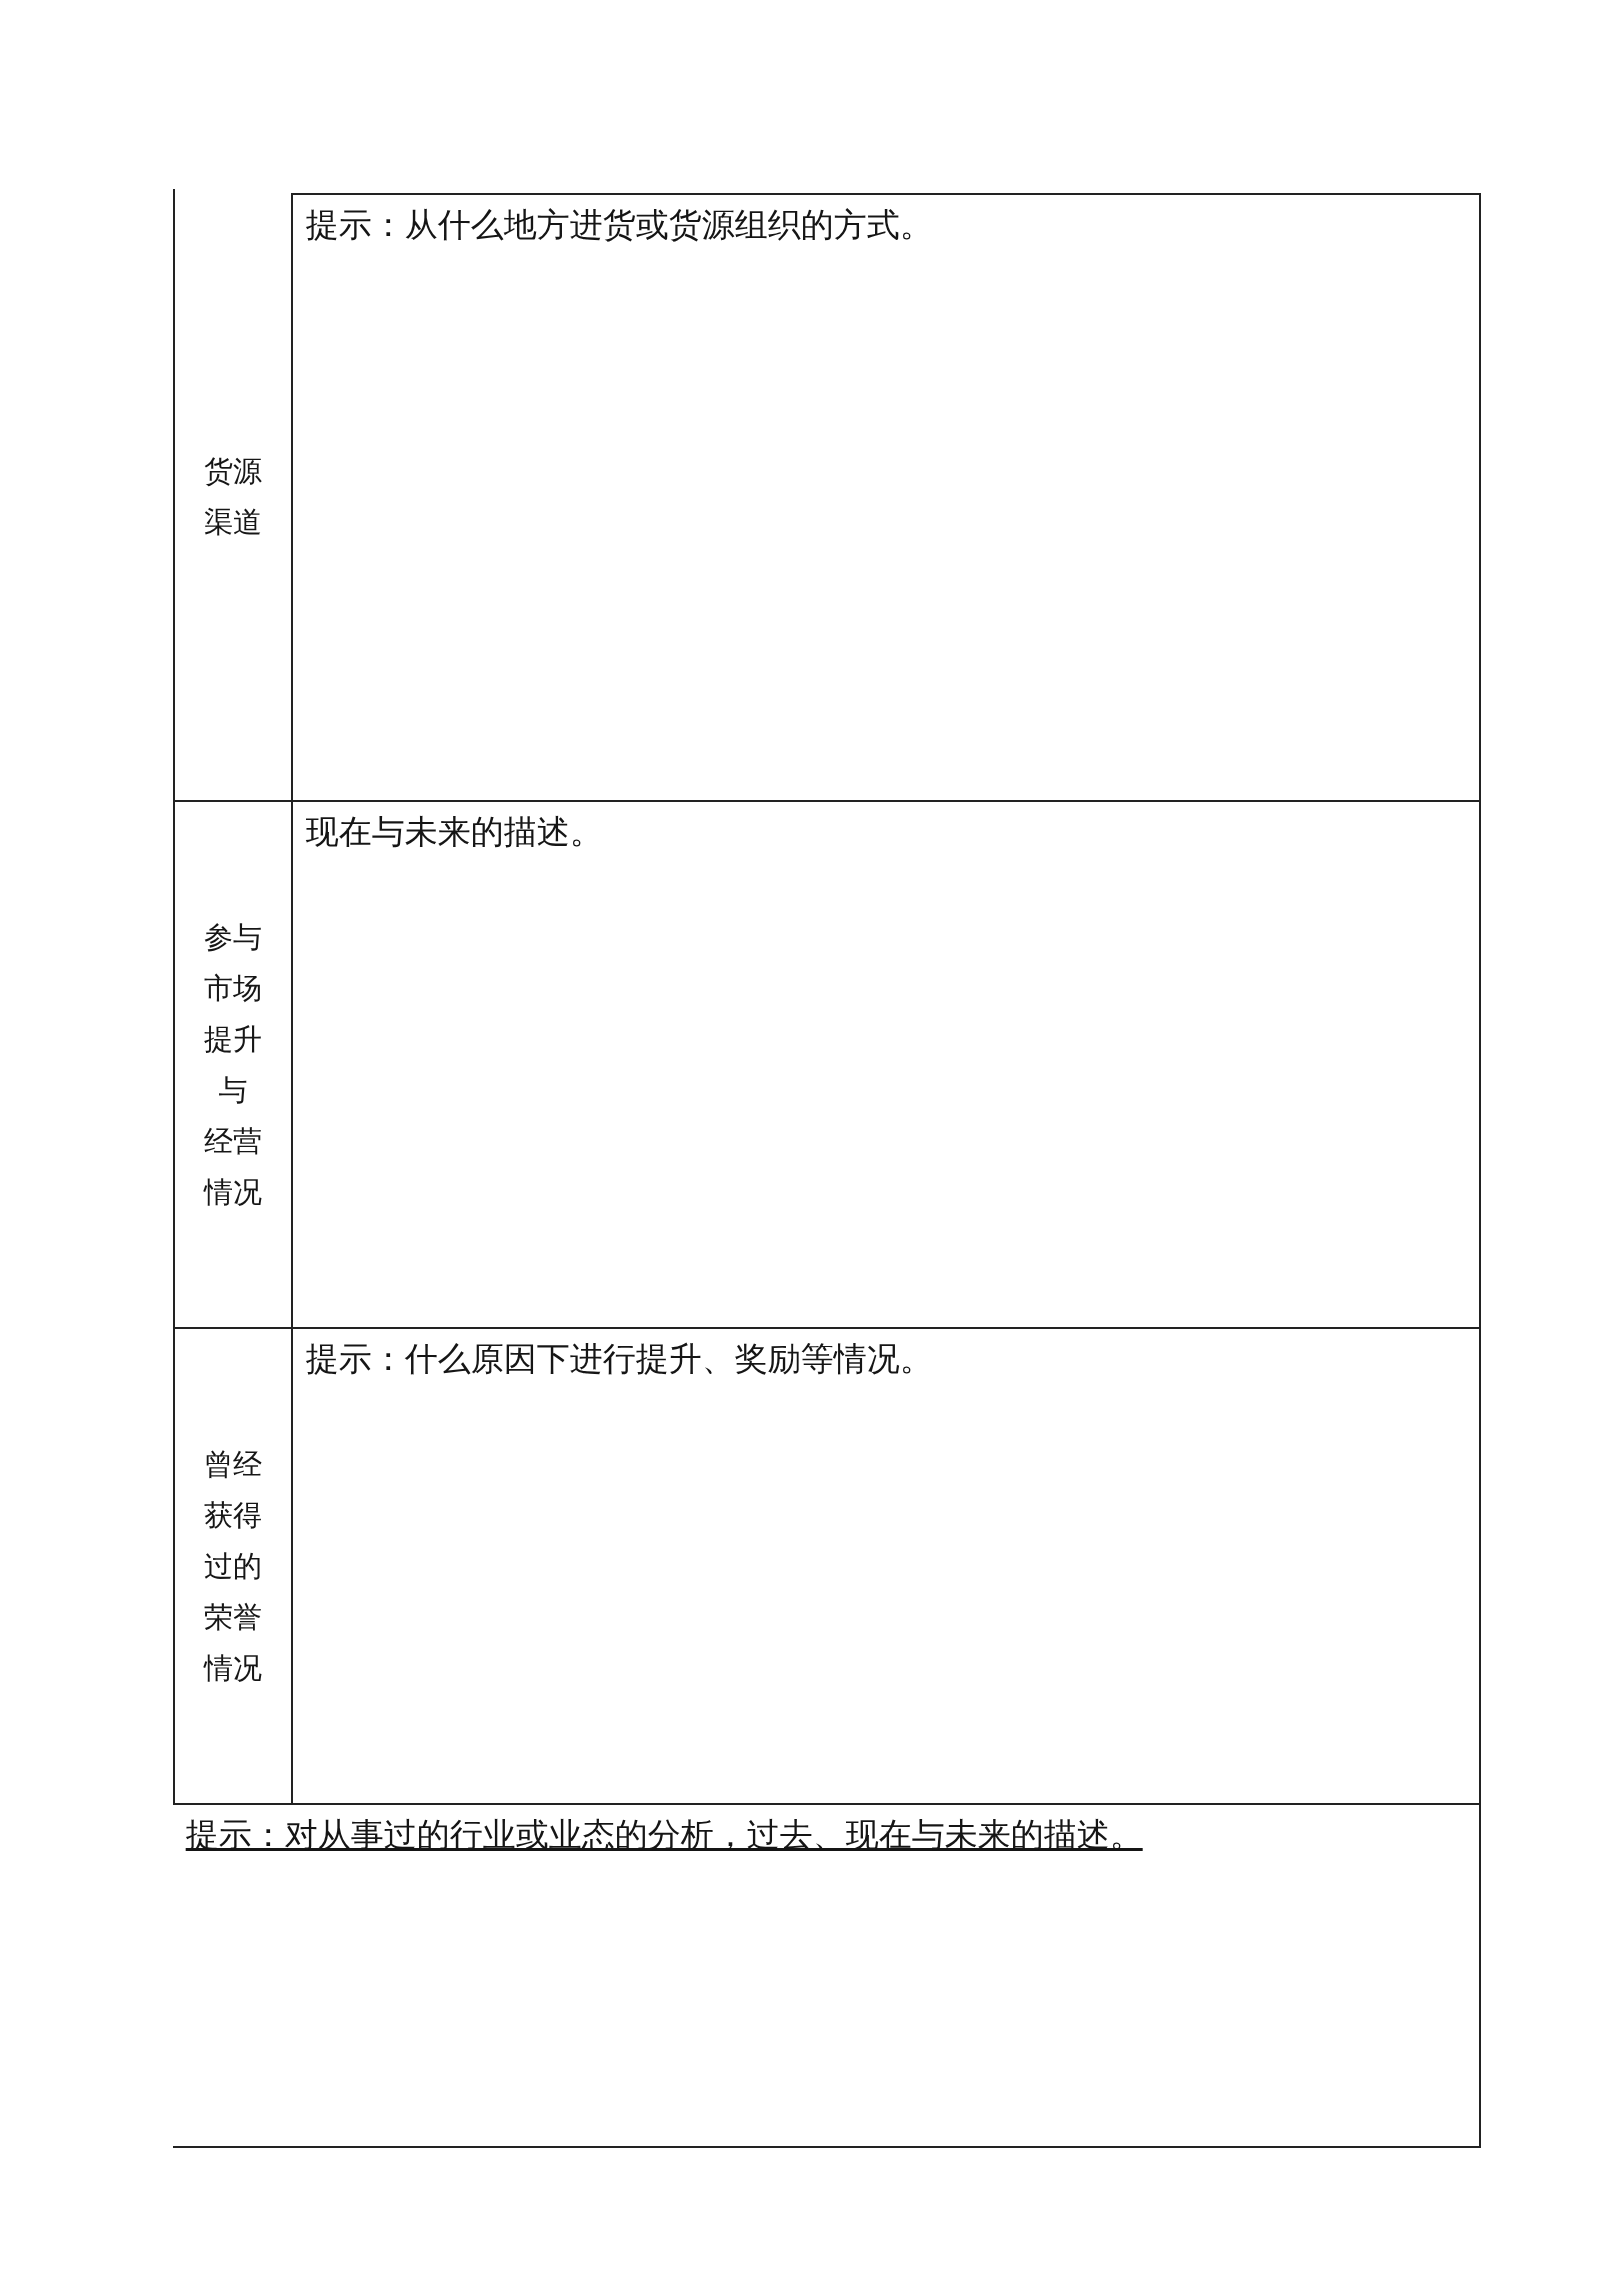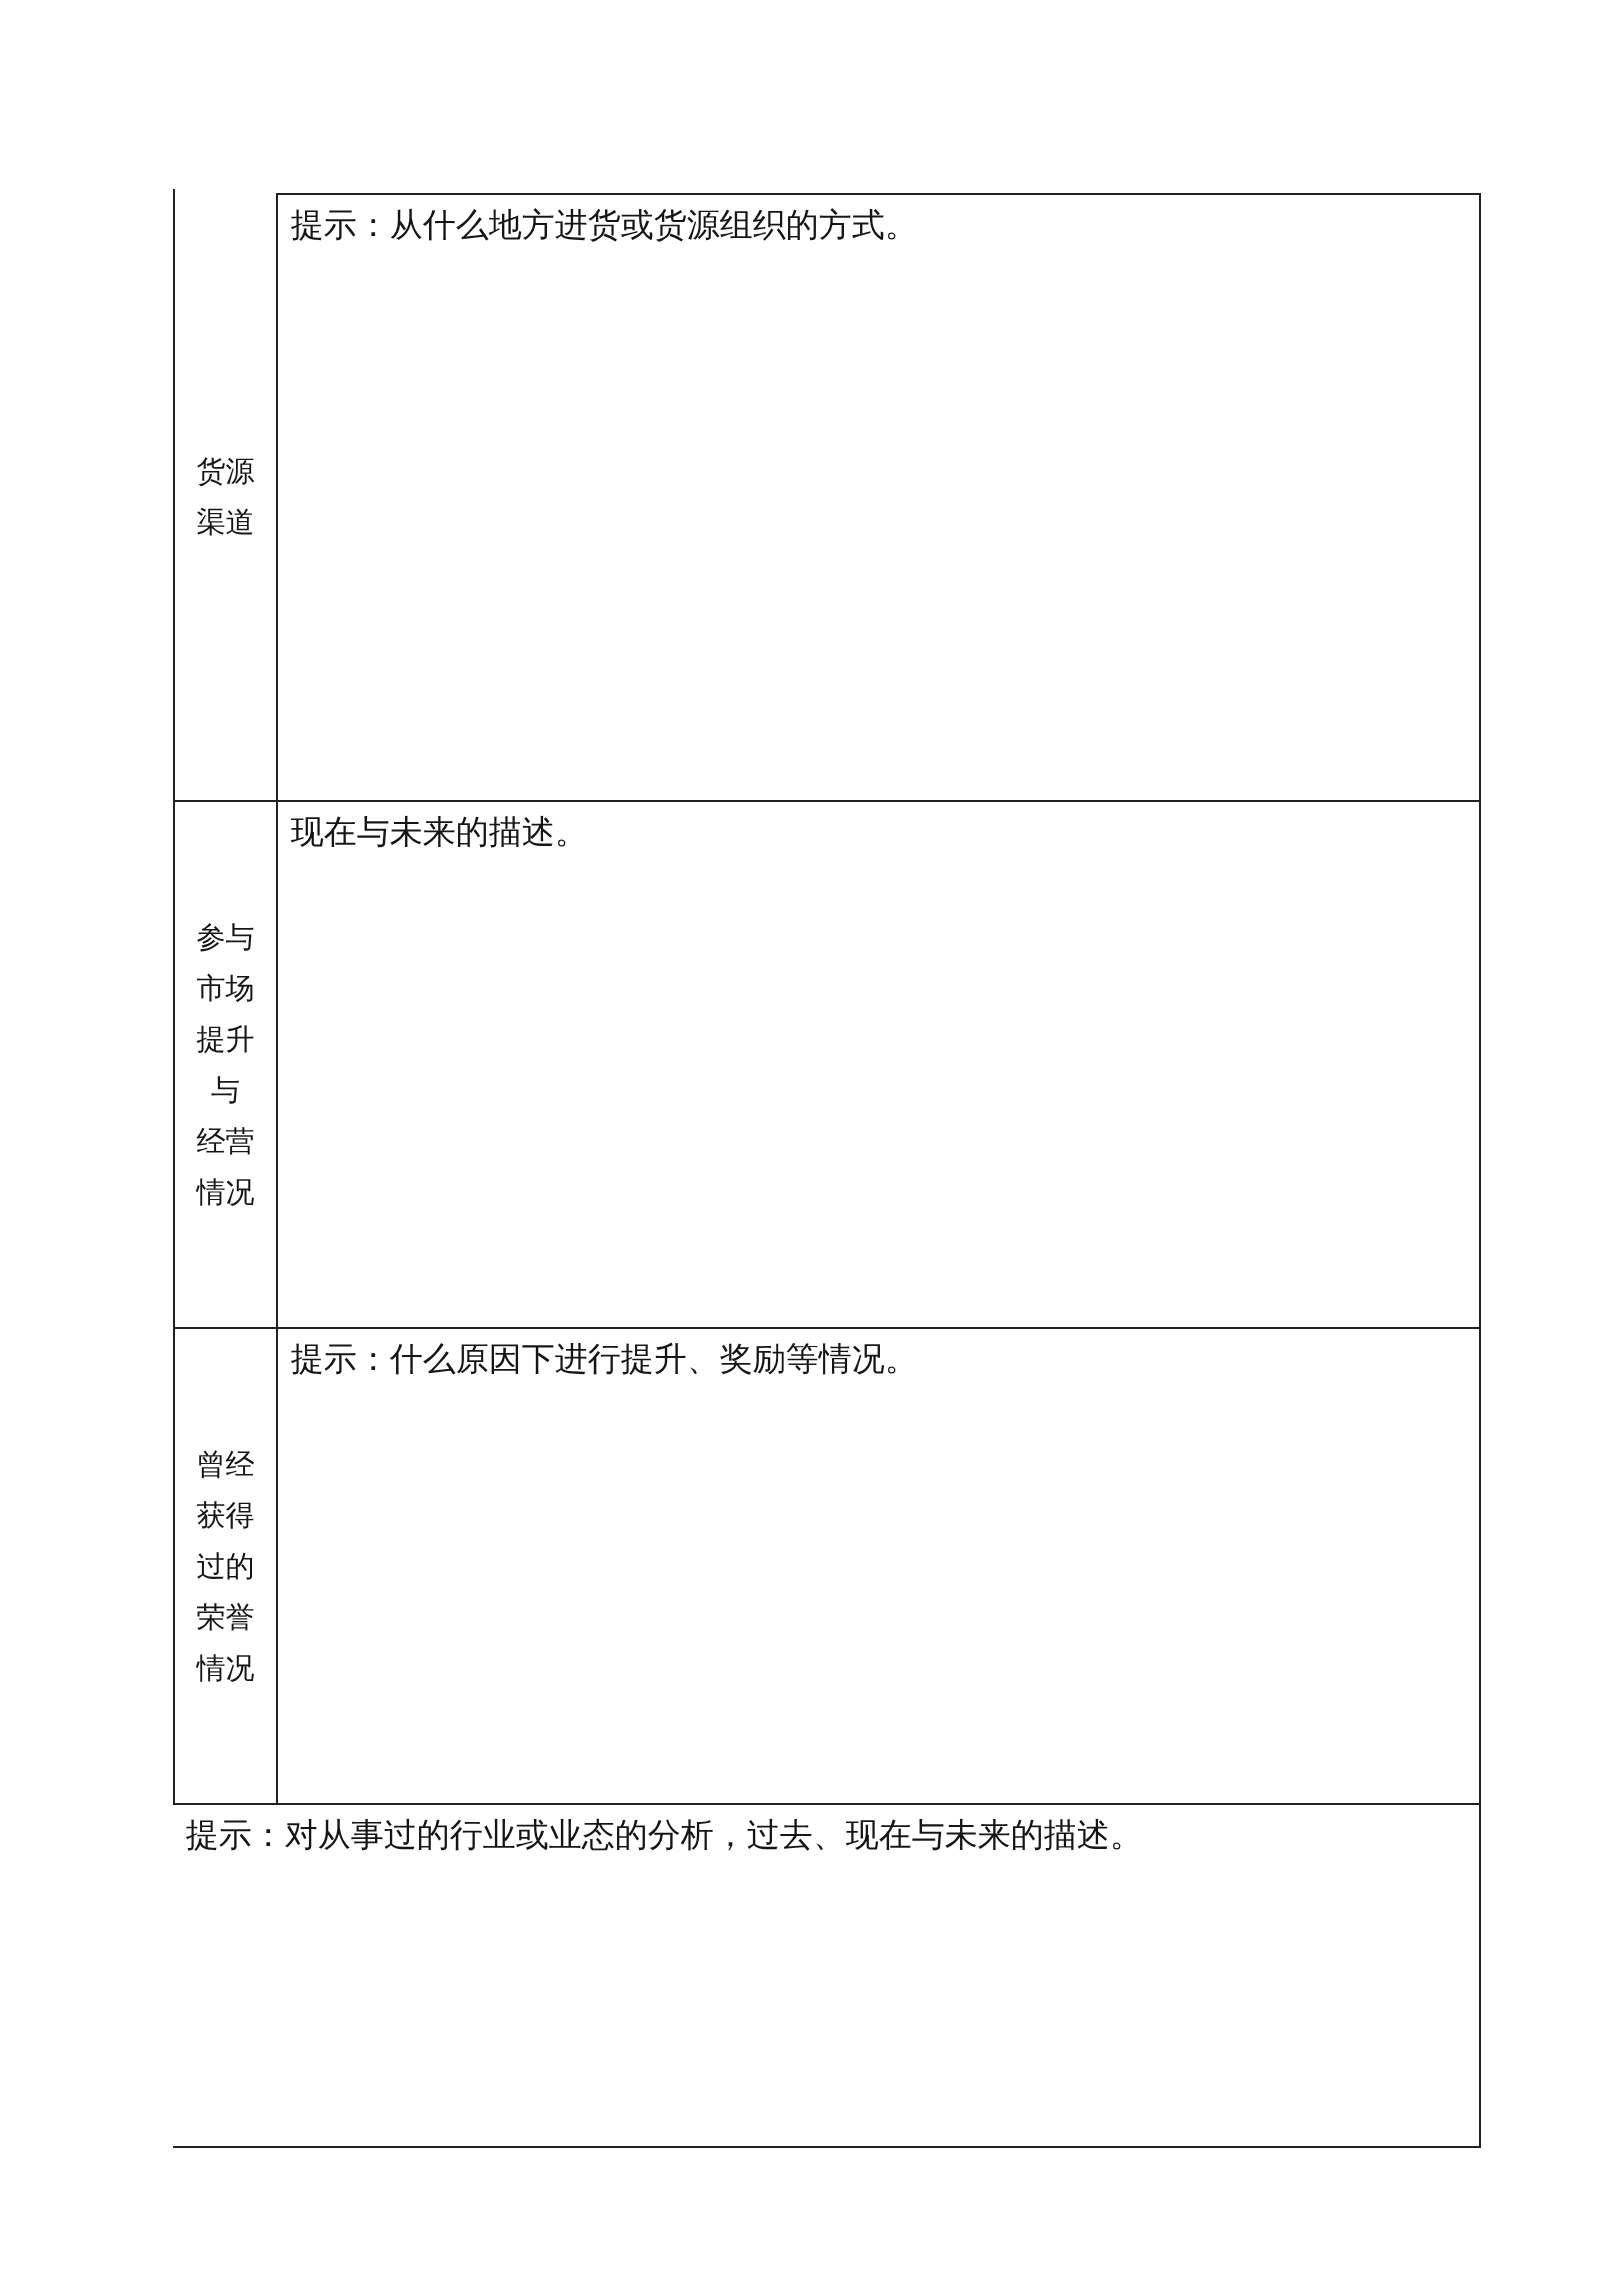--- a/index.html
+++ b/index.html
@@ -30,21 +30,21 @@
     background: var(--bc);
   }
   .row { display: flex; }
   .row:nth-child(1) { height: 609px; }
   .row:nth-child(2) { height: 527px; }
   .row:nth-child(3) { height: 476px; }
   .row:nth-child(4) { height: 343px; }
 
   .label-cell {
     box-sizing: border-box;
-    width: 105px;
+    width: 120px;
     border-left: 2px solid var(--bc);
     border-right: 2px solid var(--bc);
     border-bottom: 2px solid var(--bc);
     display: flex;
     flex-direction: column;
     justify-content: center;
     align-items: center;
     font-size: 29px;
     line-height: 51px;
     color: #161616;
@@ -54,21 +54,21 @@
     flex: 1;
     border-right: 2px solid var(--bc);
     border-bottom: 2px solid var(--bc);
     padding: 0 17.6px 0 12.7px;
     font-size: 33px;
     line-height: 59px;
     color: #151515;
   }
   .row:first-child .content-cell { border-top: 2px solid var(--bc); }
   .row:last-child .label-cell,
-  .row:last-child .content-cell { border-bottom: 2.9px solid var(--bc); }
+  .row:last-child .content-cell { border-bottom: 2.9px solid var(--bc); text-decoration: underline; }
 
   .label-line { white-space: nowrap; }
   .hint-line { white-space: nowrap; }
 </style>
 </head>
 <body>
 
 <div class="page">
   <div class="doc-table">
 

